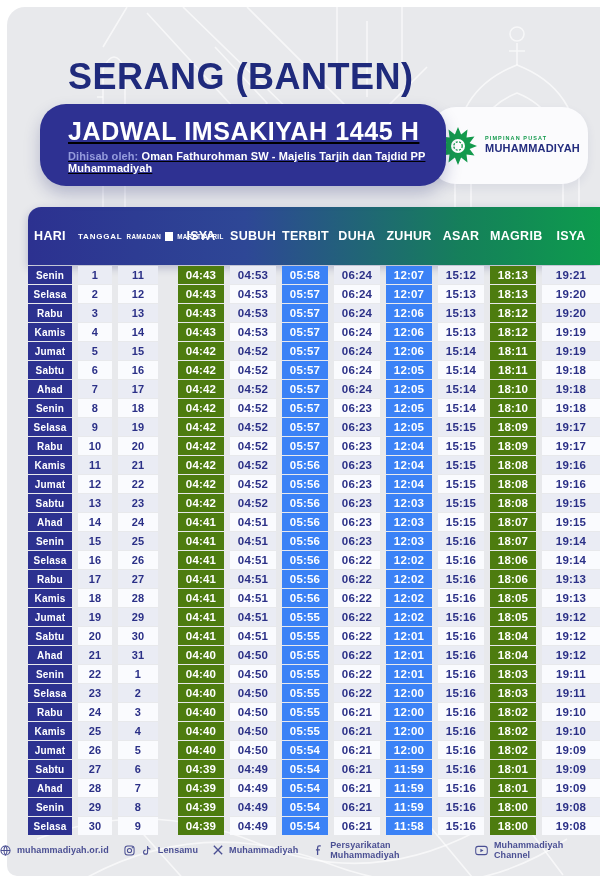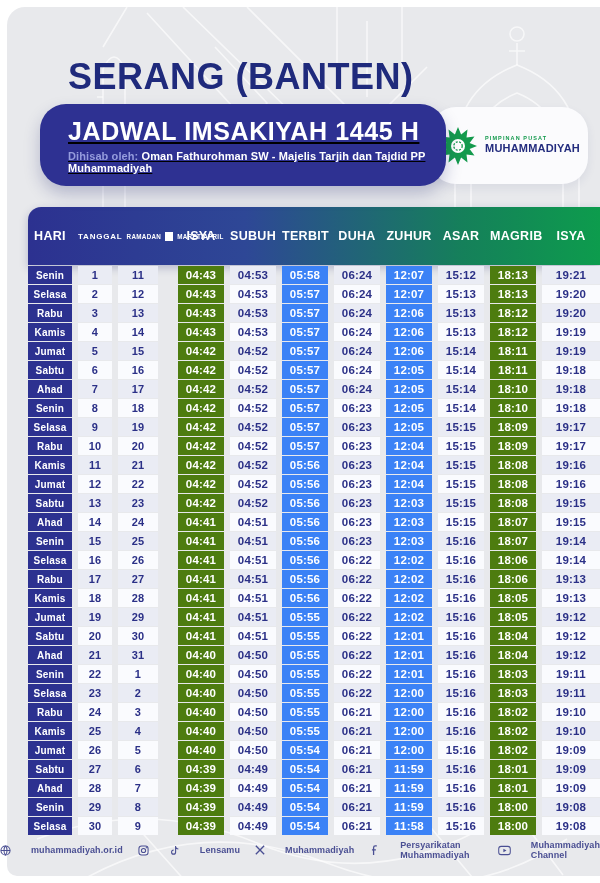--- a/index.html
+++ b/index.html
@@ -84,21 +84,21 @@
   .c-navy  { background:#3b82f6; color:#ffffff; font-size:11.5px; }
   .c-light { color:#2b3087; font-size:11.5px; }
   .row:nth-child(odd)  .c-num, .row:nth-child(odd)  .c-light { background:#eaecf4; }
   .row:nth-child(even) .c-num, .row:nth-child(even) .c-light { background:#fafbfe; }
 
   
   .footer {
     position:absolute; left:0; top:840px; width:600px;
     display:flex; justify-content:center; align-items:center; gap:15px;
   }
-  .f-item { display:flex; align-items:center; gap:20px; color:#4a4f93; }
+  .f-item { display:flex; align-items:center; gap:6px; color:#4a4f93; }
   .f-item .lbl { font-size:9px; font-weight:bold; letter-spacing:0.1px; }
   .f-item svg { display:block; }
 </style>
 </head>
 <body>
 
 <div class="bg-panel">
   <svg class="bg-art" viewBox="0 0 600 883" width="600" height="883">
     <g fill="none" stroke="#ffffff" stroke-opacity="0.65" stroke-width="1.6">
       <path d="M448 205 V150 Q448 82 510 58 Q572 82 572 150 V205"></path>

